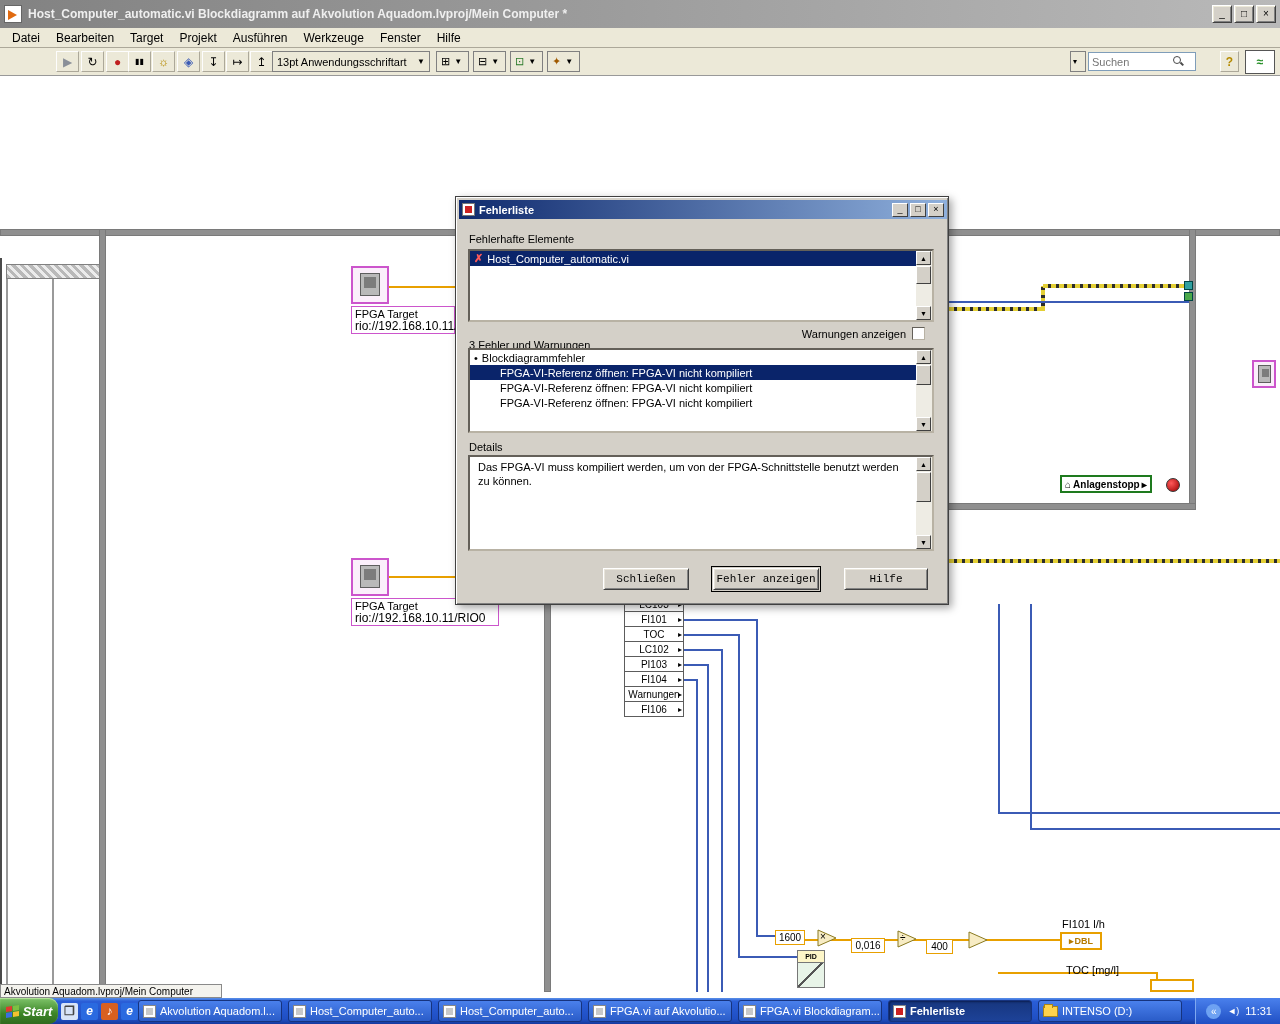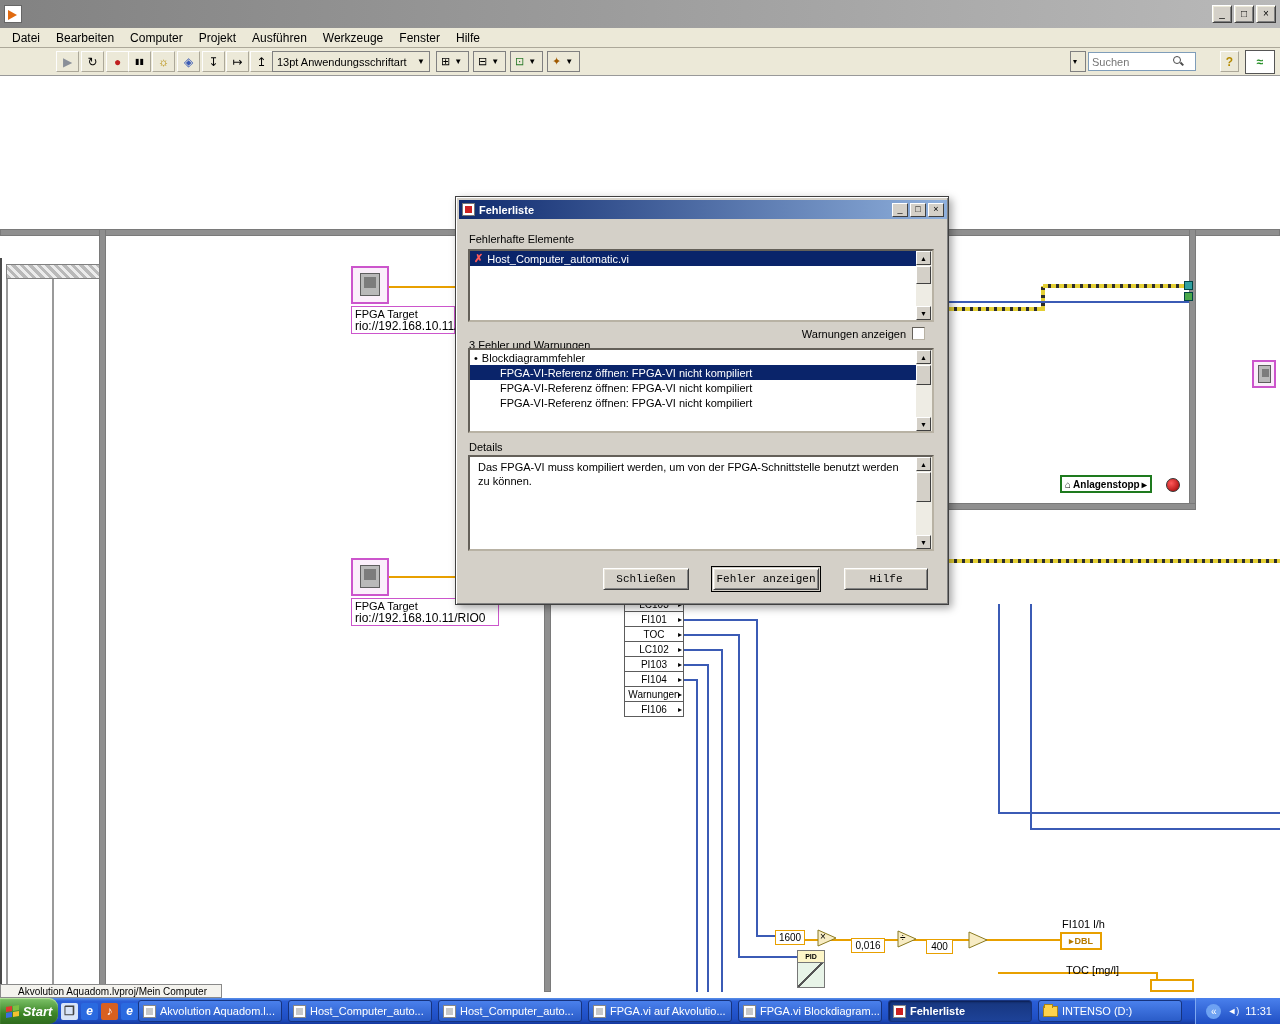--- a/index.html
+++ b/index.html
@@ -79,21 +79,21 @@
   .led { position:absolute; border-radius:50%; border:1px solid #333;
     background:radial-gradient(circle at 35% 35%, #ff5a5a, #9c0000); }
   .term { position:absolute; width:9px; height:9px; border:1px solid #044; }
   .pid-node { position:absolute; width:28px; height:38px; border:1px solid #777; background:#fff; }
   .pid-node .cap { height:12px; border-bottom:1px solid #777; font-size:7px; font-weight:bold;
     display:flex; align-items:center; justify-content:center; background:#fdf6c8; }
   .pid-node .body { height:24px; background:linear-gradient(135deg,#e8f4e8 45%,#555 45%,#555 52%,#e8f4e8 52%); }
 
   
   .status-tab { left:0; top:984px; width:222px; height:14px; background:#f4f3ee; border:1px solid #8a8a8a;
-    font-size:10px; display:flex; align-items:center; padding-left:17px; z-index:6; white-space:nowrap; overflow:hidden; }
+    font-size:10px; display:flex; align-items:center; padding-left:3px; z-index:6; white-space:nowrap; overflow:hidden; }
   .taskbar { left:0; top:998px; width:1280px; height:26px; z-index:30;
     background:linear-gradient(to bottom,#5a90e8 0%,#2a5ed8 12%,#1f4fc4 80%,#16399e 100%); display:flex; align-items:center; }
   .start-btn { width:58px; height:26px; border-radius:0 9px 9px 0;
     background:linear-gradient(to bottom,#7fc46a 0%,#3c8527 60%,#2f6b1e 100%);
     color:#fff; font-weight:bold; font-style:italic; font-size:13px;
     display:flex; align-items:center; justify-content:center; gap:4px;
     box-shadow: inset 0 1px 1px #b8e6a0; border:none; }
   .flag { display:grid; grid-template-columns:6px 6px; grid-template-rows:5px 5px; gap:1px; transform:skewY(-8deg); }
   .flag b { display:block; }
   .ql-icon { width:17px; height:17px; margin-left:3px; border-radius:2px; display:flex; align-items:center;
@@ -140,31 +140,32 @@
 </style>
 </head>
 <body>
 
 <div class="screen">
 
   <div class="abs titlebar">
     <span class="win-icon">
         <i></i>
       </span>
+    <span class="title">Host_Computer_automatic.vi Blockdiagramm auf Akvolution Aquadom.lvproj/Mein Computer *</span>
     <span class="caption-btns">
       <button class="cap-btn">_</button>
       <button class="cap-btn">□</button>
       <button class="cap-btn">×</button>
     </span>
   </div>
 
   <div class="abs menubar">
     <span class="menu-item">Datei</span>
     <span class="menu-item">Bearbeiten</span>
-    <span class="menu-item">Computer</span>
+    <span class="menu-item">Target</span>
     <span class="menu-item">Projekt</span>
     <span class="menu-item">Ausführen</span>
     <span class="menu-item">Werkzeuge</span>
     <span class="menu-item">Fenster</span>
     <span class="menu-item">Hilfe</span>
   </div>
 
   <div class="abs toolbar">
     <button class="tb-btn" style="left:56px;color:#8a8f98;">▶</button>
     <button class="tb-btn" style="left:81px;">↻</button>

